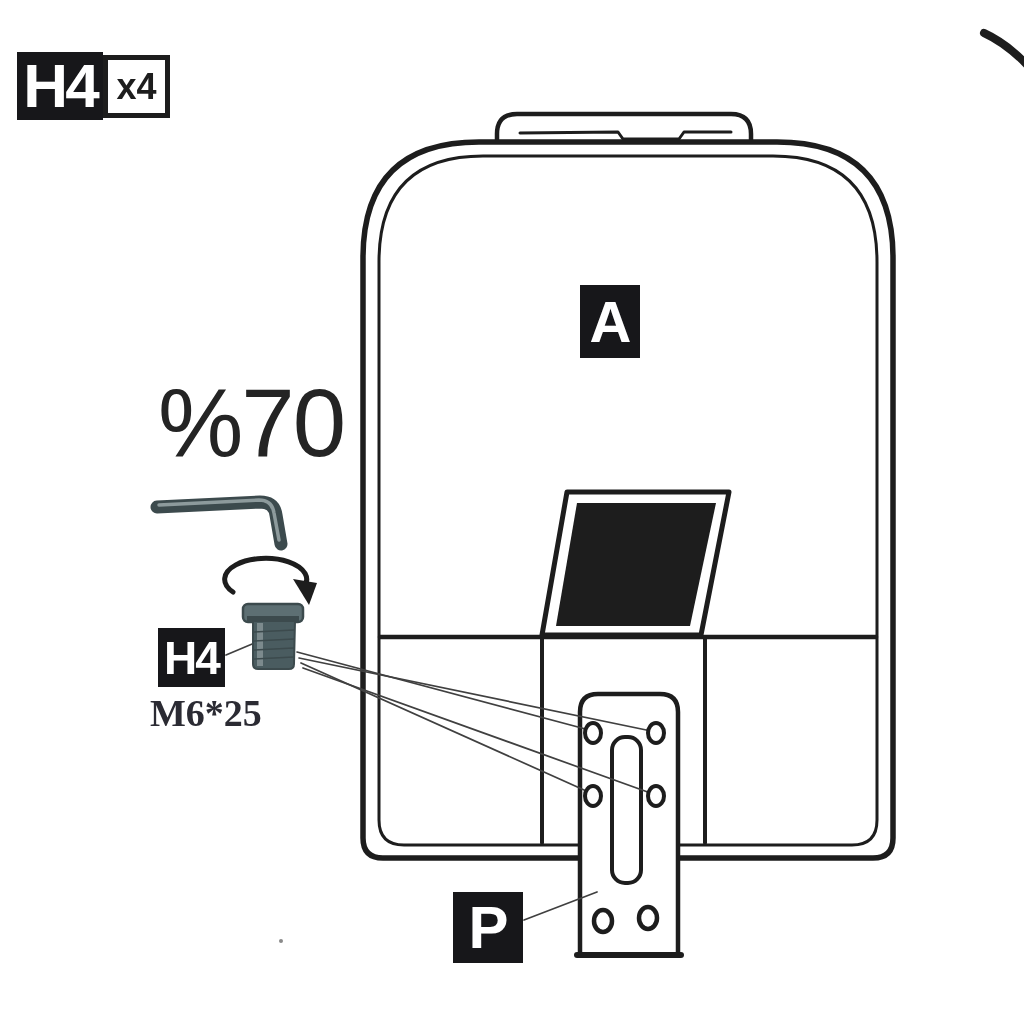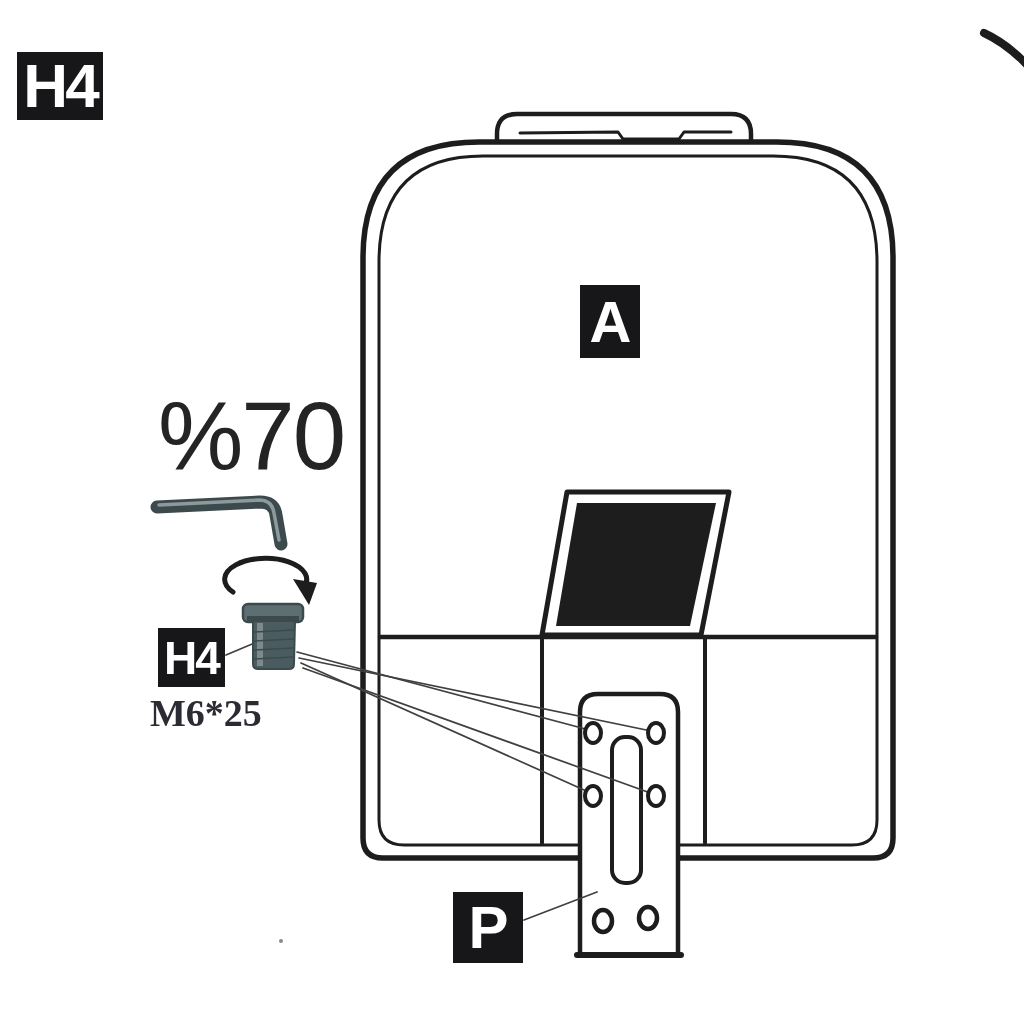--- a/index.html
+++ b/index.html
@@ -21,21 +21,21 @@
   
   .box{position:absolute;background:var(--label-bg);color:var(--label-fg);
        display:flex;align-items:center;justify-content:center;
        font-weight:700;line-height:1;letter-spacing:-1px;}
   .plain{position:absolute;line-height:1;}
 
   .kit-code{left:17px;top:52px;width:86px;height:68px;font-size:62px;letter-spacing:-3px;}
   .kit-count{position:absolute;left:103px;top:55px;width:57px;height:53px;background:#ffffff;
              border:5px solid var(--line);color:var(--line);display:flex;align-items:center;
              justify-content:center;font-weight:700;font-size:36px;}
-  .torque{left:158px;top:388px;font-size:96px;color:#242424;letter-spacing:-2px;}
+  .torque{left:158px;top:375px;font-size:96px;color:#242424;letter-spacing:-2px;}
   .fastener-box{left:158px;top:628px;width:67px;height:59px;font-size:46px;letter-spacing:-2px;}
   .fastener-spec{left:150px;top:694px;font-size:38px;font-weight:700;color:#2b2b33;font-family:Liberation Serif, serif;}
   .part-a{left:580px;top:285px;width:60px;height:73px;font-size:58px;}
   .part-p{left:453px;top:892px;width:70px;height:71px;font-size:60px;}
 </style>
 </head>
 <body>
 
 <div class="stage">
 
@@ -106,20 +106,23 @@
       <rect x="247" y="616" width="52" height="6" fill="var(--tool-dark)"></rect>
       <path d="M 253 621 L 295 621 L 294 664 Q 294 669 289 669 L 258 669 Q 253 669 253 664 Z" fill="var(--tool-body)" stroke="var(--tool-dark)" stroke-width="2"></path>
       <rect x="257" y="623" width="6" height="43" fill="var(--tool-light)" opacity="0.75"></rect>
       <path d="M 254 632 L 294 630 M 254 641 L 294 639 M 254 650 L 294 648 M 254 659 L 294 657" stroke="var(--tool-dark)" stroke-width="1.5" fill="none"></path>
     </g>
   </svg>
 
   <div class="box kit-code">
     <span>H4</span>
   </div>
+  <div class="kit-count">
+    <span>x4</span>
+  </div>
 
   <div class="plain torque">%70</div>
 
   <div class="box fastener-box">
     <span>H4</span>
   </div>
   <div class="plain fastener-spec">M6*25</div>
 
   <div class="box part-a">
     <span>A</span>

